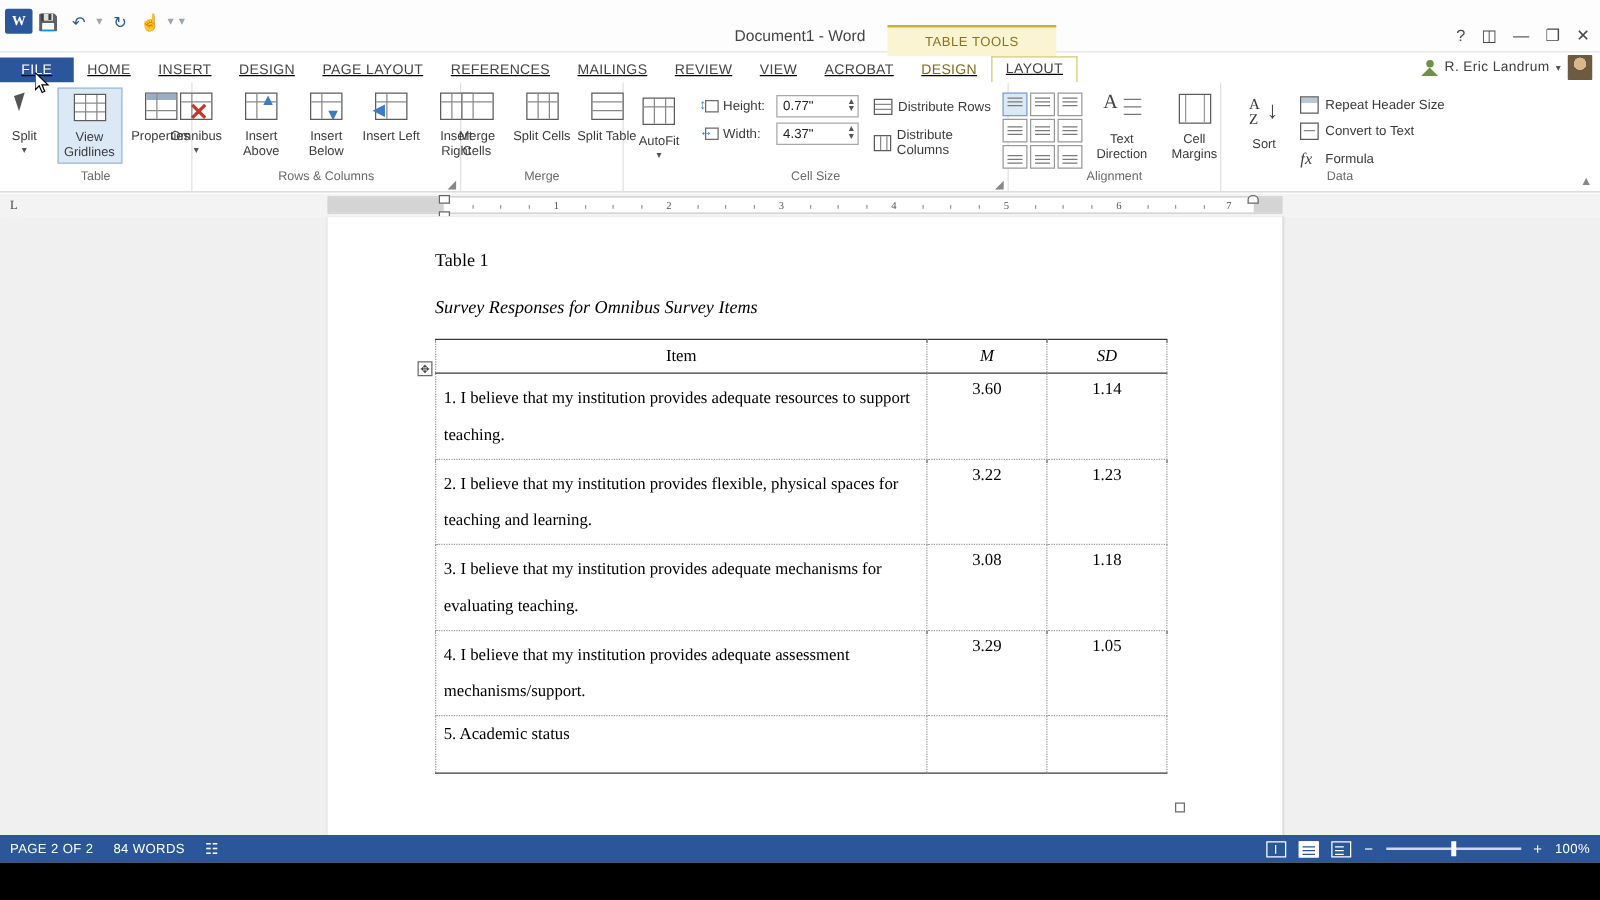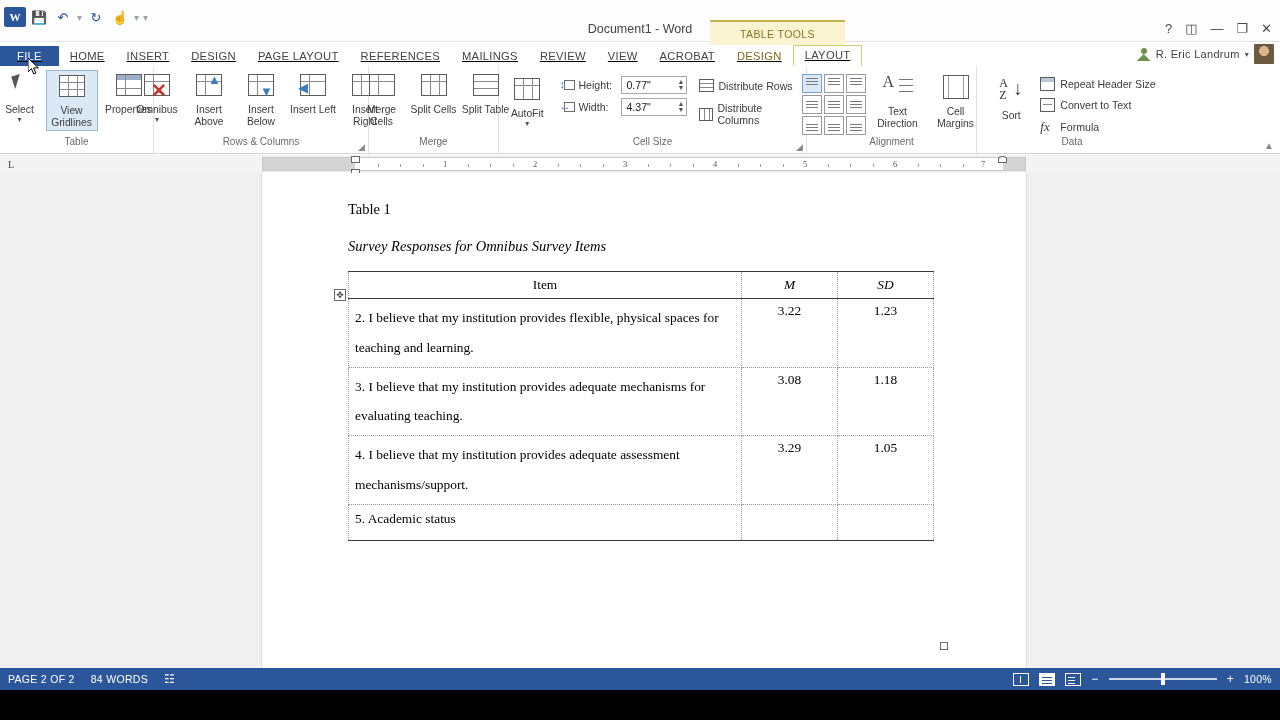--- a/index.html
+++ b/index.html
@@ -183,21 +183,21 @@
   .resize-handle { position: absolute; right: -12px; bottom: -12px; width: 8px; height: 8px; border: 1px solid #6b6b6b; background: #fff; }
 
   table.apa { border-collapse: collapse; width: 586px; font-size: 13.4px; font-family: "Liberation Serif", serif; position: relative; }
   table.apa td, table.apa th { border: 1px dotted #9a9a9a; padding: 4px 6px; vertical-align: top; font-weight: normal; }
   table.apa tr.hdr th { text-align: center; border-top: 1px solid #3a3a3a; border-bottom: 1px solid #3a3a3a; padding: 5px 6px; }
   table.apa tr.hdr th.itm { font-style: normal; }
   table.apa tr.hdr th.stat { font-style: italic; }
   table.apa td.num { text-align: center; width: 96px; }
   table.apa td.item { line-height: 2.22; }
   table.apa tr.last td { border-bottom: 1px solid #3a3a3a; }
-  table.apa td.short { line-height: 1.35; padding-top: 5px; padding-bottom: 12px; }
+  table.apa td.short { line-height: 1.35; padding-top: 5px; padding-bottom: 22px; }
 
   
   .statusbar { position: absolute; bottom: 30px; left: 0; width: 1280px; height: 22px; background: #2b579a;
     display: flex; align-items: center; color: #fff; font-size: 10.5px; letter-spacing: .3px; }
   .sb-left { display: flex; align-items: center; gap: 16px; padding-left: 8px; }
   .sb-right { margin-left: auto; display: flex; align-items: center; gap: 10px; padding-right: 8px; }
   .viewico { width: 16px; height: 13px; border: 1.3px solid #fff; position: relative; }
   .viewico.read i { position:absolute; top:2px; bottom:2px; left:6px; width:1px; background:#fff; }
   .viewico.print { background: #fff; }
   .viewico.print i { position: absolute; left:2px; right:2px; height:1px; background:#2b579a; }
@@ -267,21 +267,21 @@
   </div>
 
   <div class="ribbon">
 
     <div class="rgroup" style="width:154px;">
       <div class="rgroup-body">
         <div class="bigbtn">
           <div class="bigicon">
               <div class="cursor-ico"></div>
             </div>
-          <span>Select</span>
+          <span>Split</span>
           <span class="caret">▾</span>
         </div>
         <div class="bigbtn sel">
           <div class="bigicon">
             <div class="gridico">
                 <i class="h1"></i>
                 <i class="h2"></i>
                 <i class="v1"></i>
                 <i class="v2"></i>
               </div>
@@ -639,20 +639,25 @@
         <div class="move-handle">✥</div>
 
         <table class="apa">
           <tbody>
               <tr class="hdr">
             <th class="itm">Item</th>
             <th class="stat" style="width:96px;">M</th>
             <th class="stat" style="width:96px;">SD</th>
           </tr>
           <tr>
+            <td class="item">1. I believe that my institution provides adequate resources to support teaching.</td>
+            <td class="num">3.60</td>
+            <td class="num">1.14</td>
+          </tr>
+          <tr>
             <td class="item">2. I believe that my institution provides flexible, physical spaces for teaching and learning.</td>
             <td class="num">3.22</td>
             <td class="num">1.23</td>
           </tr>
           <tr>
             <td class="item">3. I believe that my institution provides adequate mechanisms for evaluating teaching.</td>
             <td class="num">3.08</td>
             <td class="num">1.18</td>
           </tr>
           <tr>

